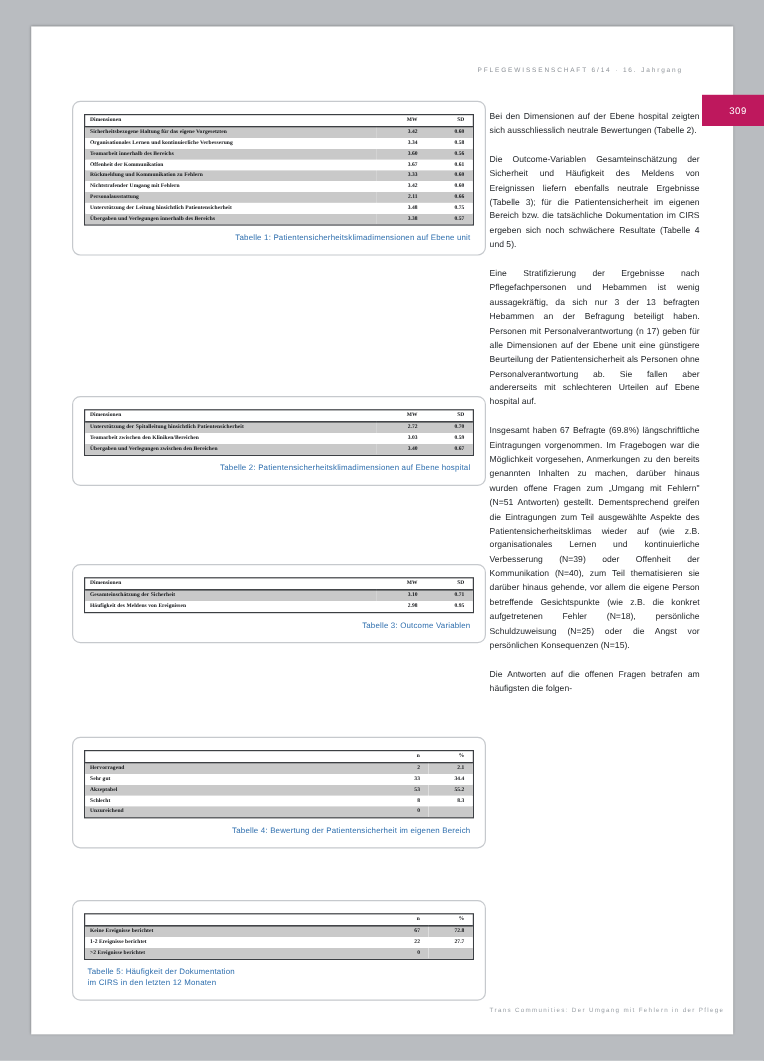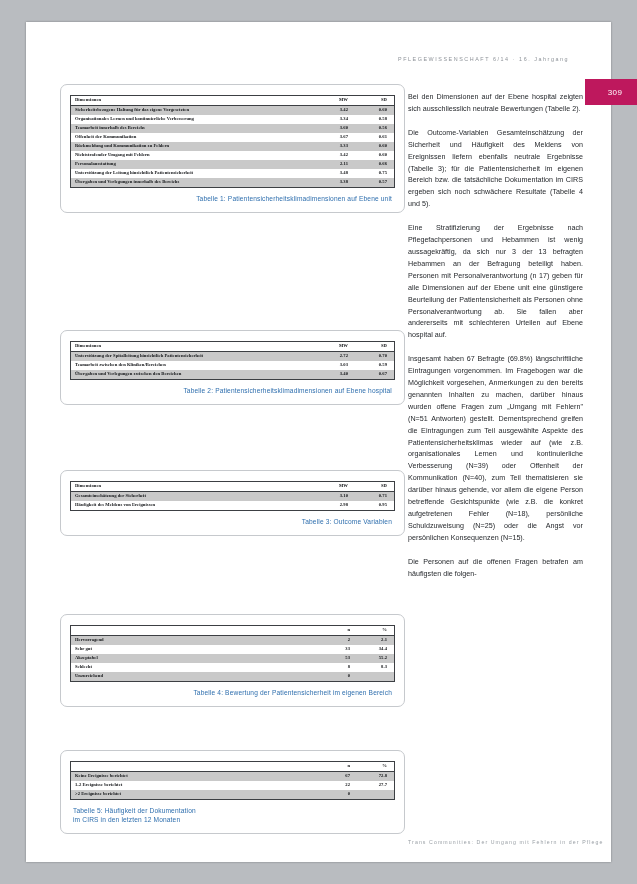--- a/index.html
+++ b/index.html
@@ -347,18 +347,18 @@
       <div>Tabelle 5: Häufigkeit der Dokumentation</div>
       <div>im CIRS in den letzten 12 Monaten</div>
     </div>
   </div>
 
   <div class="col-right">
     <p>Bei den Dimensionen auf der Ebene hospital zeigten sich ausschliesslich neutrale Bewertungen (Tabelle 2).</p>
     <p>Die Outcome-Variablen Gesamteinschätzung der Sicherheit und Häufigkeit des Meldens von Ereignissen liefern ebenfalls neutrale Ergebnisse (Tabelle 3); für die Patientensicherheit im eigenen Bereich bzw. die tatsächliche Dokumentation im CIRS ergeben sich noch schwächere Resultate (Tabelle 4 und 5).</p>
     <p>Eine Stratifizierung der Ergebnisse nach Pflegefachpersonen und Hebammen ist wenig aussagekräftig, da sich nur 3 der 13 befragten Hebammen an der Befragung beteiligt haben. Personen mit Personalverantwortung (n 17) geben für alle Dimensionen auf der Ebene unit eine günstigere Beurteilung der Patientensicherheit als Personen ohne Personalverantwortung ab. Sie fallen aber andererseits mit schlechteren Urteilen auf Ebene hospital auf.</p>
     <p>Insgesamt haben 67 Befragte (69.8%) längschriftliche Eintragungen vorgenommen. Im Fragebogen war die Möglichkeit vorgesehen, Anmerkungen zu den bereits genannten Inhalten zu machen, darüber hinaus wurden offene Fragen zum „Umgang mit Fehlern" (N=51 Antworten) gestellt. Dementsprechend greifen die Eintragungen zum Teil ausgewählte Aspekte des Patientensicherheitsklimas wieder auf (wie z.B. organisationales Lernen und kontinuierliche Verbesserung (N=39) oder Offenheit der Kommunikation (N=40), zum Teil thematisieren sie darüber hinaus gehende, vor allem die eigene Person betreffende Gesichtspunkte (wie z.B. die konkret aufgetretenen Fehler (N=18), persönliche Schuldzuweisung (N=25) oder die Angst vor persönlichen Konsequenzen (N=15).</p>
-    <p>Die Personen auf die offenen Fragen betrafen am häufigsten die folgen-</p>
+    <p>Die Antworten auf die offenen Fragen betrafen am häufigsten die folgen-</p>
   </div>
 
   <div class="footer">Trans Communities: Der Umgang mit Fehlern in der Pflege</div>
 
 </div>
 
 </body></html>

